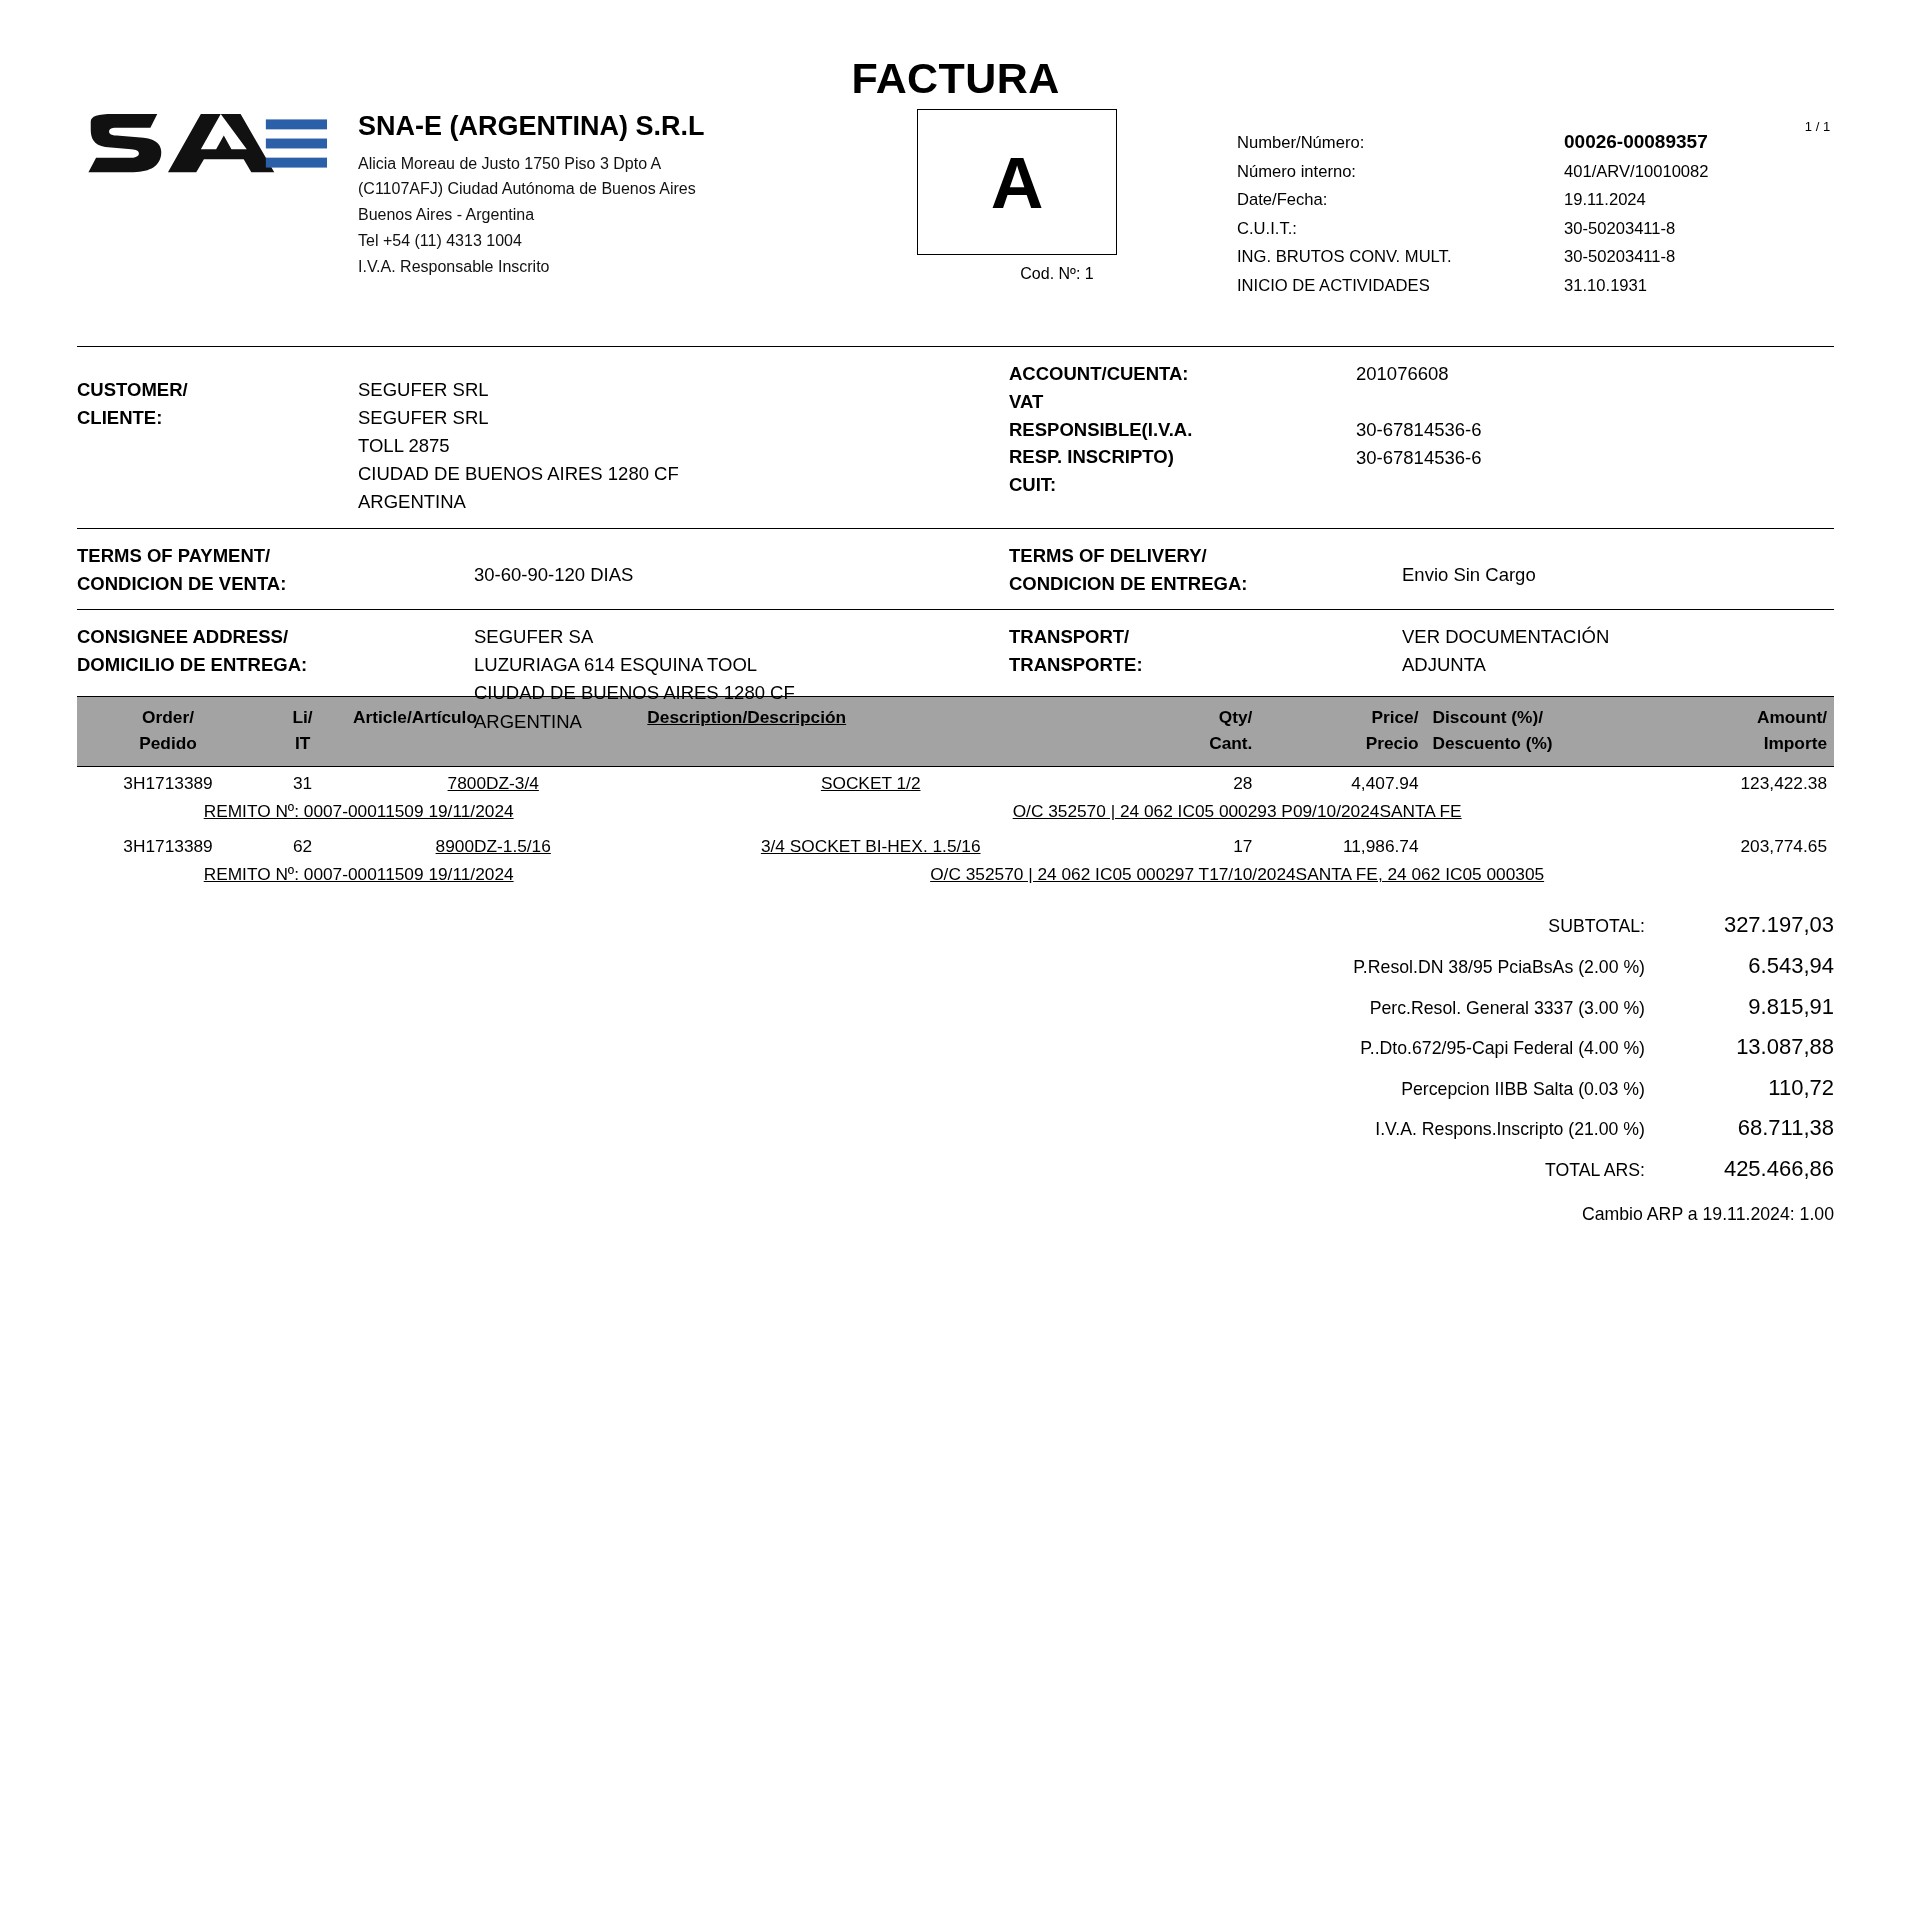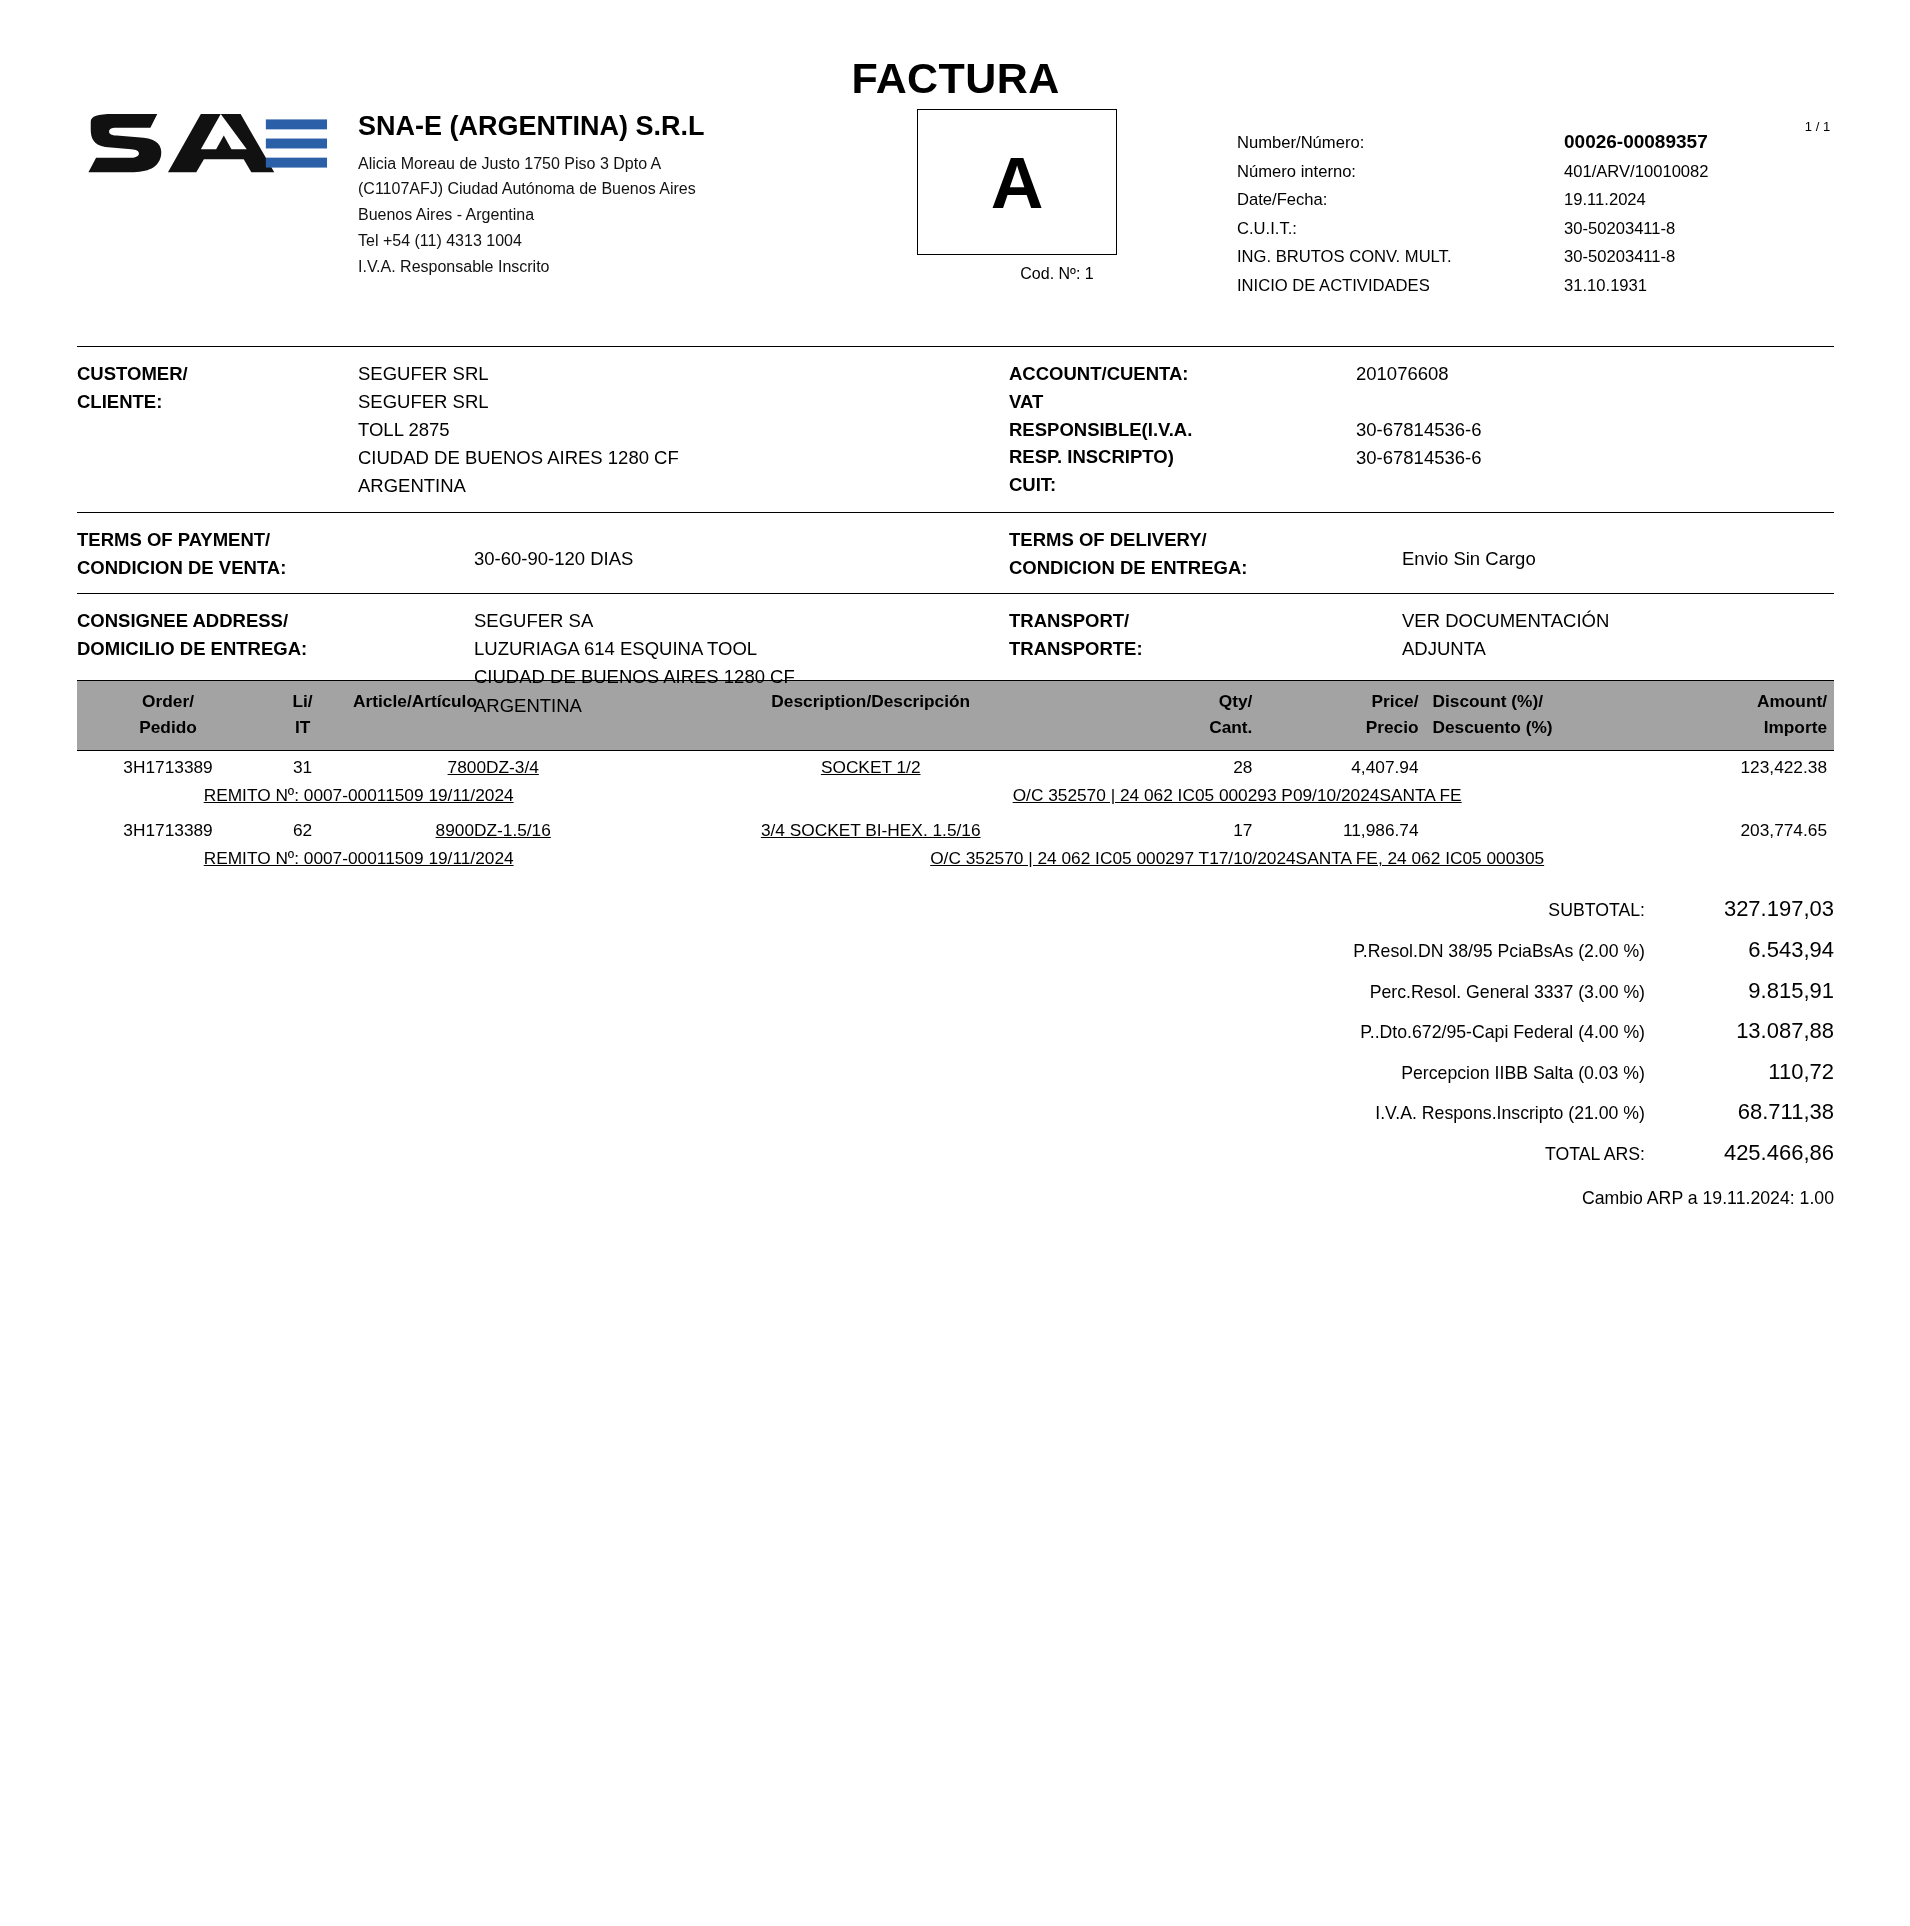--- a/index.html
+++ b/index.html
@@ -126,21 +126,21 @@
   .lbl {
     font-size: 18.5px;
     font-weight: bold;
     line-height: 1.5;
   }
   .val {
     font-size: 18.5px;
     line-height: 1.52;
   }
   .cust-wrap { display: flex; }
-  .cust-left { width: 932px; position: relative; }
+  .cust-left { width: 932px; position: relative; margin-top: 16px; }
   .cust-left .lbl { position: absolute; left: 0; top: 0; width: 270px; }
   .cust-left .vals { margin-left: 281px; }
   .cust-right { flex: 1; position: relative; }
   .cust-right .lbl { position: absolute; left: 0; top: 0; width: 339px; }
   .cust-right .vals { margin-left: 347px; }
 
   .two-col { display: flex; }
   .col-a { width: 932px; position: relative; }
   .col-b { flex: 1; position: relative; }
   .col-a .lbl, .col-b .lbl { width: 385px; }
@@ -160,21 +160,21 @@
     border-bottom: 1.2px solid #000;
     font-size: 17.3px;
     font-weight: bold;
     padding: 8.5px 7px;
     vertical-align: top;
   }
   .items thead th div { line-height: 1.5; }
   .th-order { width: 185px; text-align: center; }
   .th-li { width: 89px; text-align: center; }
   .th-article { width: 300px; text-align: left; }
-  .th-desc { width: 470px; text-align: center; }
+  .th-desc { width: 470px; text-align: left; text-decoration: underline; }
   .th-qty { width: 162px; text-align: right; }
   .th-price { width: 169px; text-align: right; }
   .th-disc { width: 231px; text-align: left; }
   .th-amount { width: 185px; text-align: right; }
 
   .items td {
     font-size: 17.3px;
     padding: 6.2px 7px;
     vertical-align: top;
   }

